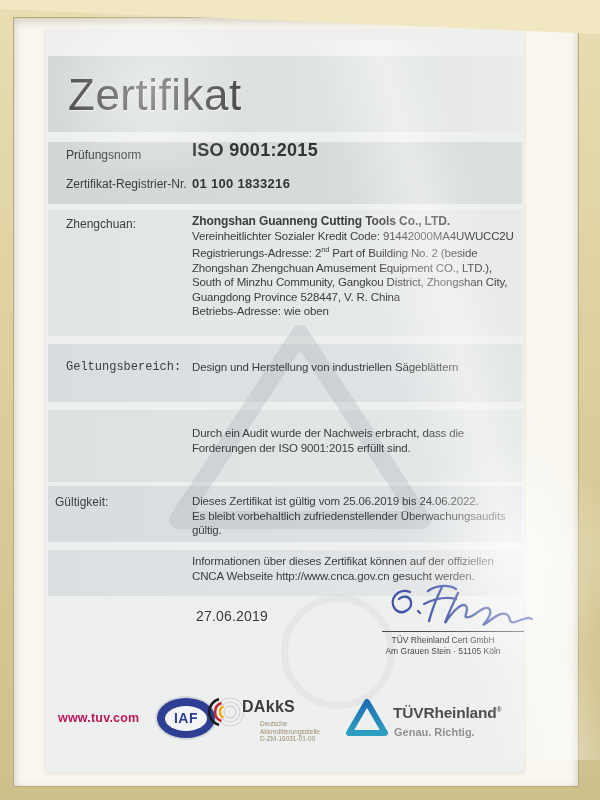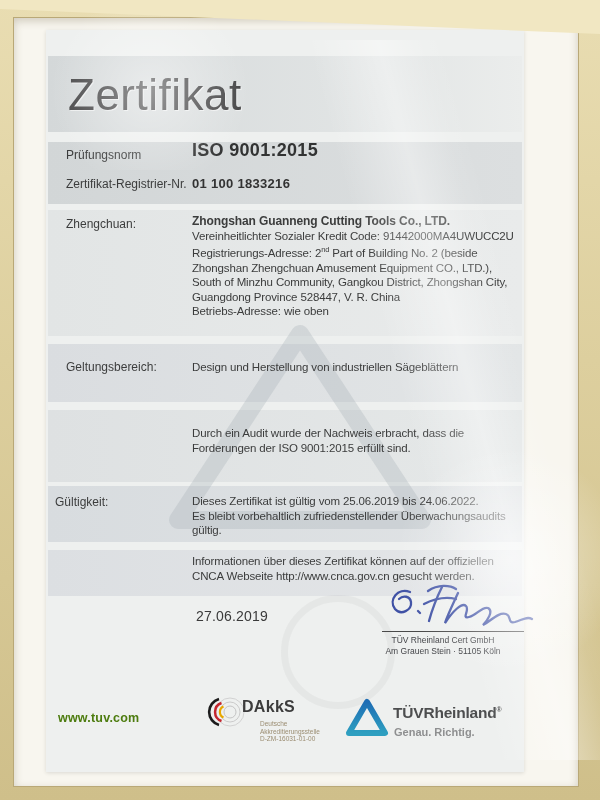--- a/index.html
+++ b/index.html
@@ -53,32 +53,32 @@
   .lbl{font-size:12px;color:#3c3d3d;}
   .p-label{left:20px;top:118px;}
   .p-value{left:146px;top:110px;font-size:18px;font-weight:bold;color:#323333;letter-spacing:.3px;}
   .r-label{left:20px;top:147px;}
   .r-value{left:146px;top:146px;font-size:13px;font-weight:bold;color:#333;letter-spacing:.3px;}
   .u-label{left:20px;top:187px;}
   .bodyline{font-size:11.5px;line-height:14.6px;letter-spacing:-.15px;white-space:nowrap;color:#3b3c3c;}
   .company{left:146px;top:184px;}
   .company .name{font-weight:bold;font-size:12px;letter-spacing:-.1px;}
   sup{font-size:7.5px;}
-  .g-label{left:20px;top:330px;}
+  .g-label{left:20px;top:330px;font-family:Liberation Mono, monospace;}
   .g-value{left:146px;top:330px;}
   .audit{left:146px;top:396px;}
   .gu-label{left:9px;top:465px;}
   .gu-lines{left:146px;top:464px;}
   .info{left:146px;top:524px;}
   .date{left:150px;top:578px;font-size:14px;color:#3a3a3a;letter-spacing:.2px;}
   .sig-svg{position:absolute;left:338px;top:548px;z-index:3;}
   .sig-line{position:absolute;left:336px;top:601px;width:142px;height:1px;background:#4a4a4a;z-index:2;}
   .issuer{left:308px;top:605px;width:178px;text-align:center;font-size:8.5px;line-height:10.5px;color:#45464a;}
   
-  .website{left:12px;top:681px;font-size:12.5px;font-weight:bold;color:#4d7c0f;letter-spacing:.2px;}
+  .website{left:12px;top:681px;font-size:12.5px;font-weight:bold;color:#be185d;letter-spacing:.2px;}
   .iaf{position:absolute;left:111px;top:668px;width:58px;height:40px;border-radius:50%;
        background:#2e3f93;display:flex;align-items:center;justify-content:center;
        box-shadow:0 0 0 2px #d4d6da;z-index:2;}
   .iaf-inner{width:42px;height:25px;border-radius:50%;background:#f3f4f6;
        display:flex;align-items:center;justify-content:center;
        font-weight:bold;font-size:14px;color:#2e3f93;letter-spacing:.5px;}
   .dakks-mark{position:absolute;left:158px;top:666px;z-index:2;}
   .dakks-name{left:196px;top:668px;font-size:16px;font-weight:bold;color:#3c3c3c;letter-spacing:.3px;}
   .dakks-subs{left:214px;top:690px;font-size:6.5px;line-height:7.6px;color:#9b8d72;}
   .tuv-mark{position:absolute;left:299px;top:668px;z-index:2;}
@@ -166,20 +166,25 @@
       </g>
     </svg>
     <div class="sig-line"></div>
     <div class="t issuer">
       <div>TÜV Rheinland Cert GmbH</div>
       <div>Am Grauen Stein · 51105 Köln</div>
     </div>
 
     <div class="t website">www.tuv.com</div>
 
+    <div class="iaf">
+      <div class="iaf-inner">
+          <span>IAF</span>
+        </div>
+    </div>
 
     <svg class="dakks-mark" width="42" height="42" viewBox="0 0 42 42">
       <g fill="none">
         <circle cx="26" cy="16" r="14" stroke="#d2d2d2" stroke-width="1"></circle>
         <circle cx="26" cy="16" r="10" stroke="#cbcbcb" stroke-width="1"></circle>
         <circle cx="26" cy="16" r="6" stroke="#c4c4c4" stroke-width="1"></circle>
         <path d="M15 3 A 13.5 13.5 0 0 0 15 29" stroke="#1c1c1c" stroke-width="2.6"></path>
         <path d="M17.5 7 A 9.5 9.5 0 0 0 17.5 25" stroke="#c4262e" stroke-width="2.4"></path>
         <path d="M19.5 10.5 A 6 6 0 0 0 19.5 21.5" stroke="#e8a800" stroke-width="2.2"></path>
       </g>

